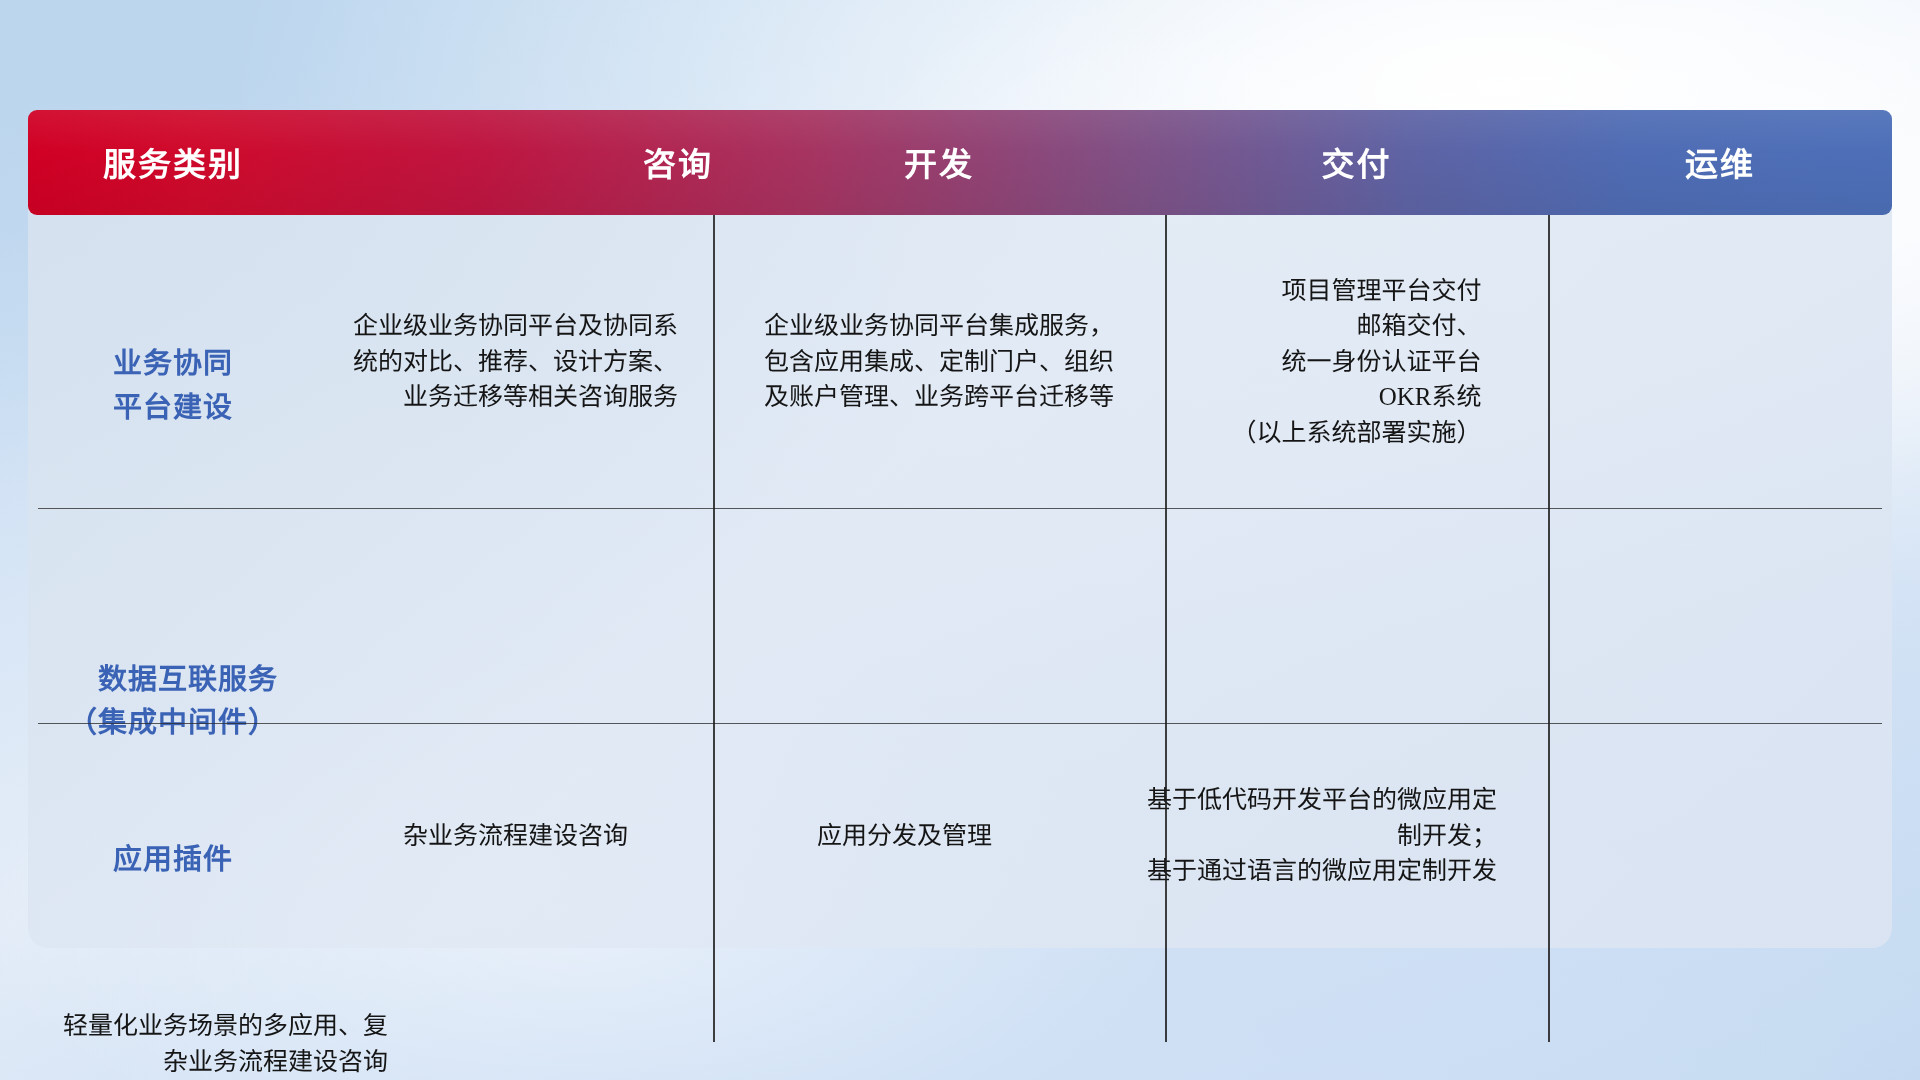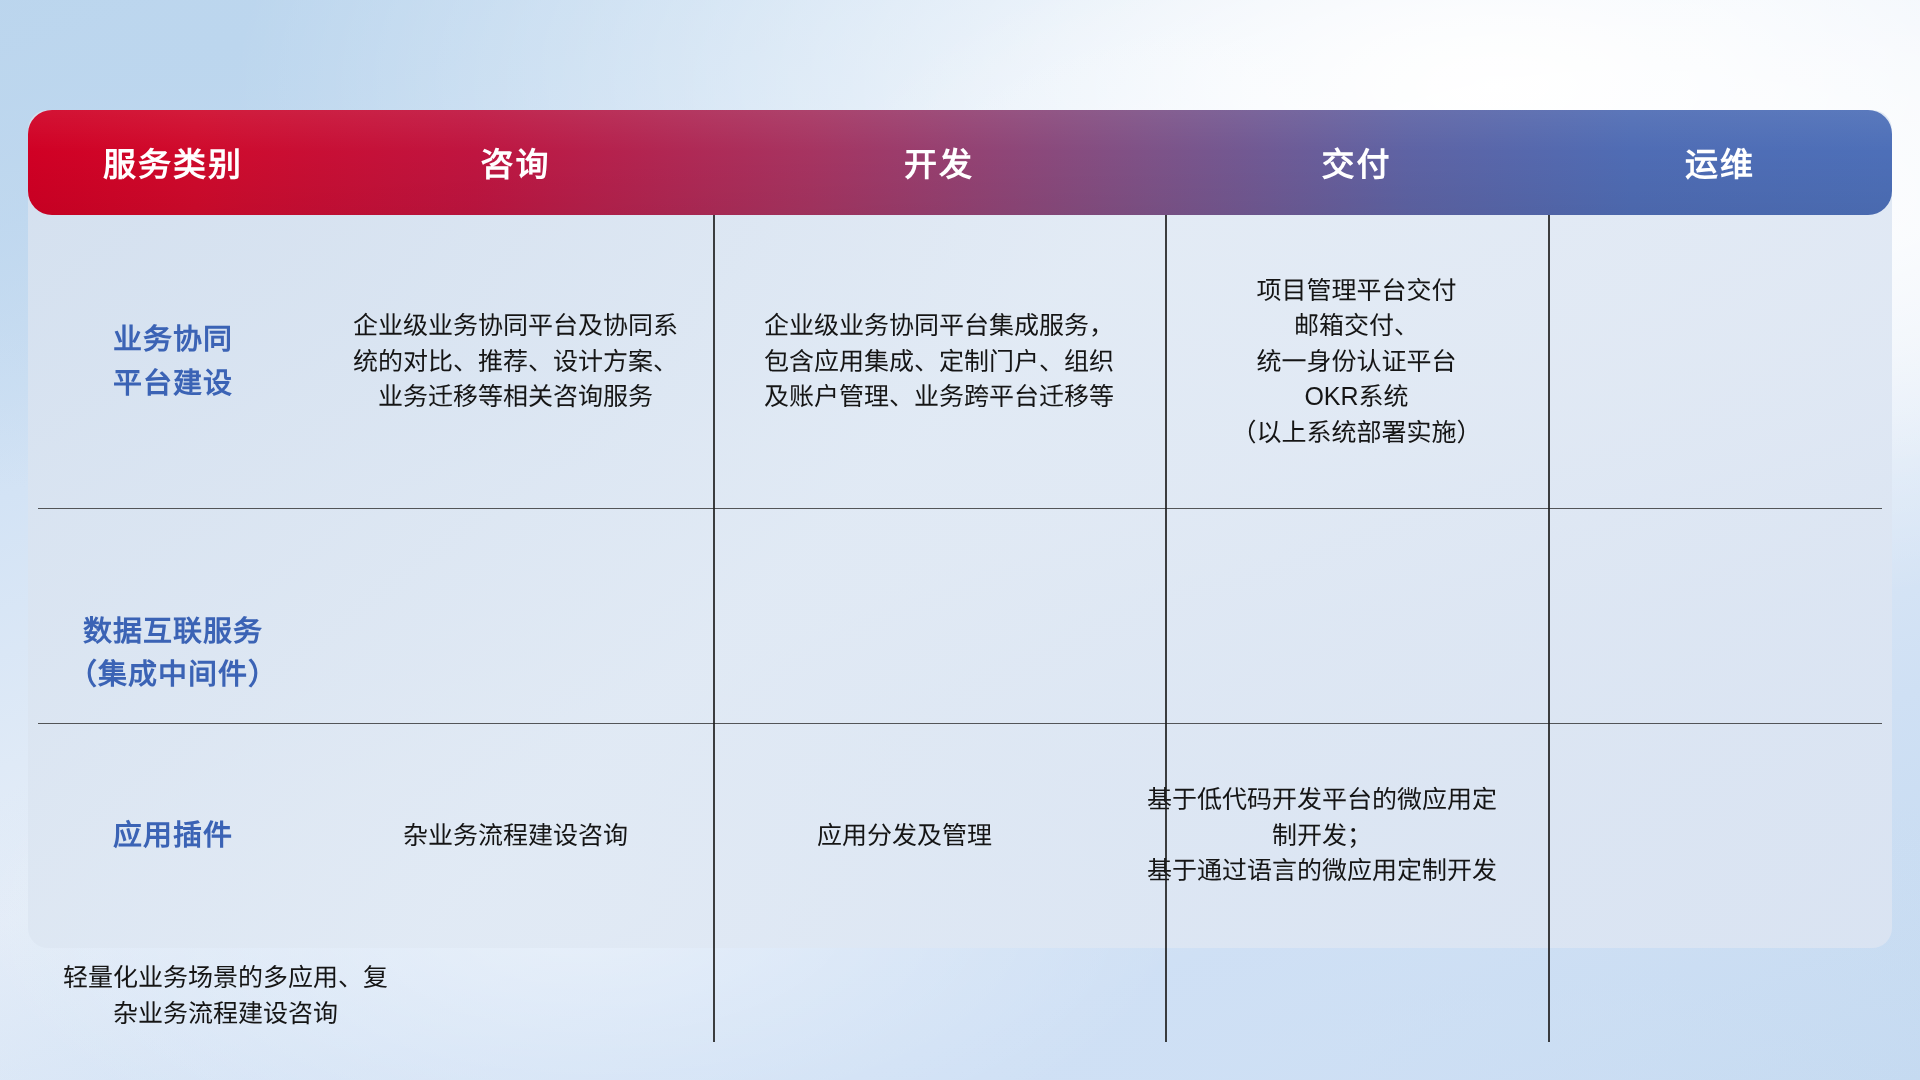--- a/index.html
+++ b/index.html
@@ -58,21 +58,21 @@
     background: linear-gradient(135deg, rgba(214,225,239,.92) 0%, rgba(224,233,244,.88) 45%, rgba(219,228,242,.92) 100%);
   }
 
   
   .header-row {
     position: absolute;
     left: 0;
     top: 0;
     width: 1864px;
     height: 105px;
-    border-radius: 24px;
+    border-radius: 9px;
     background: linear-gradient(90deg,
         #d00024 0%,
         #cf0a2c 9%,
         #bf1540 24%,
         #a63461 42%,
         #7e5287 60%,
         #5e63a4 74%,
         #4f6cb4 86%,
         #4d6fb8 100%);
     display: flex;
@@ -93,21 +93,21 @@
     text-align: center;
     letter-spacing: 2px;
     position: relative;
     z-index: 1;
     line-height: 1;
     padding-top: 4px;
   }
 
   
   .c0 { width: 290px; flex: 0 0 290px; }
-  .c1 { width: 395px; flex: 0 0 395px; }
+  .c1 { width: 395px; flex: 0 0 395px; text-align: right; }
   .c2 { width: 452px; flex: 0 0 452px; }
   .c3 { width: 383px; flex: 0 0 383px; }
   .c4 { width: 344px; flex: 0 0 344px; }
 
   
   .rows-wrap {
     position: absolute;
     left: 0;
     top: 105px;
     width: 1864px;
@@ -130,34 +130,36 @@
     background: #2b2b2b;
     opacity: .78;
   }
   .row-sep.s1 { top: 293px; }
   .row-sep.s2 { top: 508px; }
 
   .td {
     display: flex;
     align-items: center;
     justify-content: center;
-    text-align: center;
+    text-align: right;
     padding: 6px 10px;
     box-sizing: border-box;
     color: #151515;
     font-size: 25px;
     line-height: 1.42;
     white-space: pre-line;
+    font-family: Liberation Serif, serif;
   }
   .td.cat {
     color: #3b63b5;
     font-weight: 700;
     font-size: 29px;
     line-height: 1.5;
     letter-spacing: 1px;
+    margin-top: 48px;
   }
 
   
   .vline {
     position: absolute;
     top: 105px;
     width: 2px;
     background: #1e1e1e;
     opacity: .85;
     z-index: 4;

